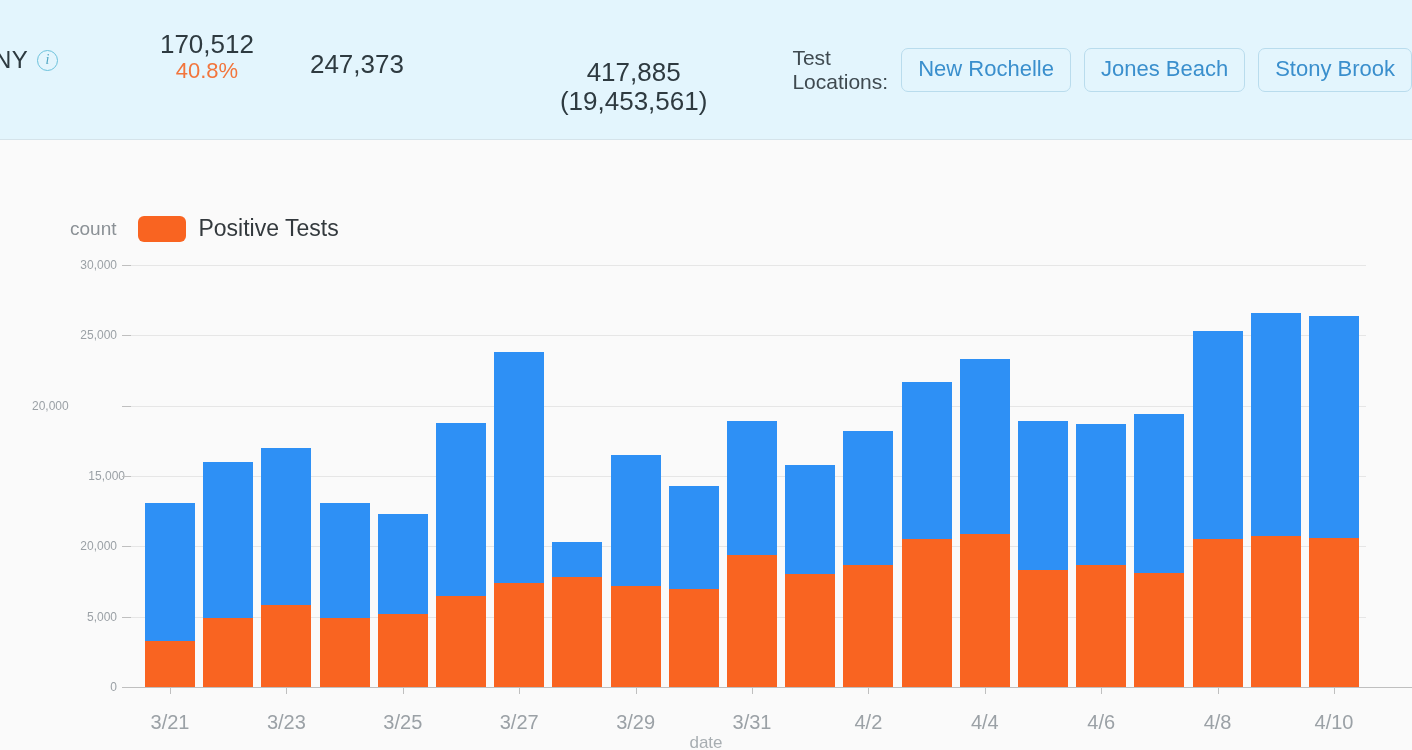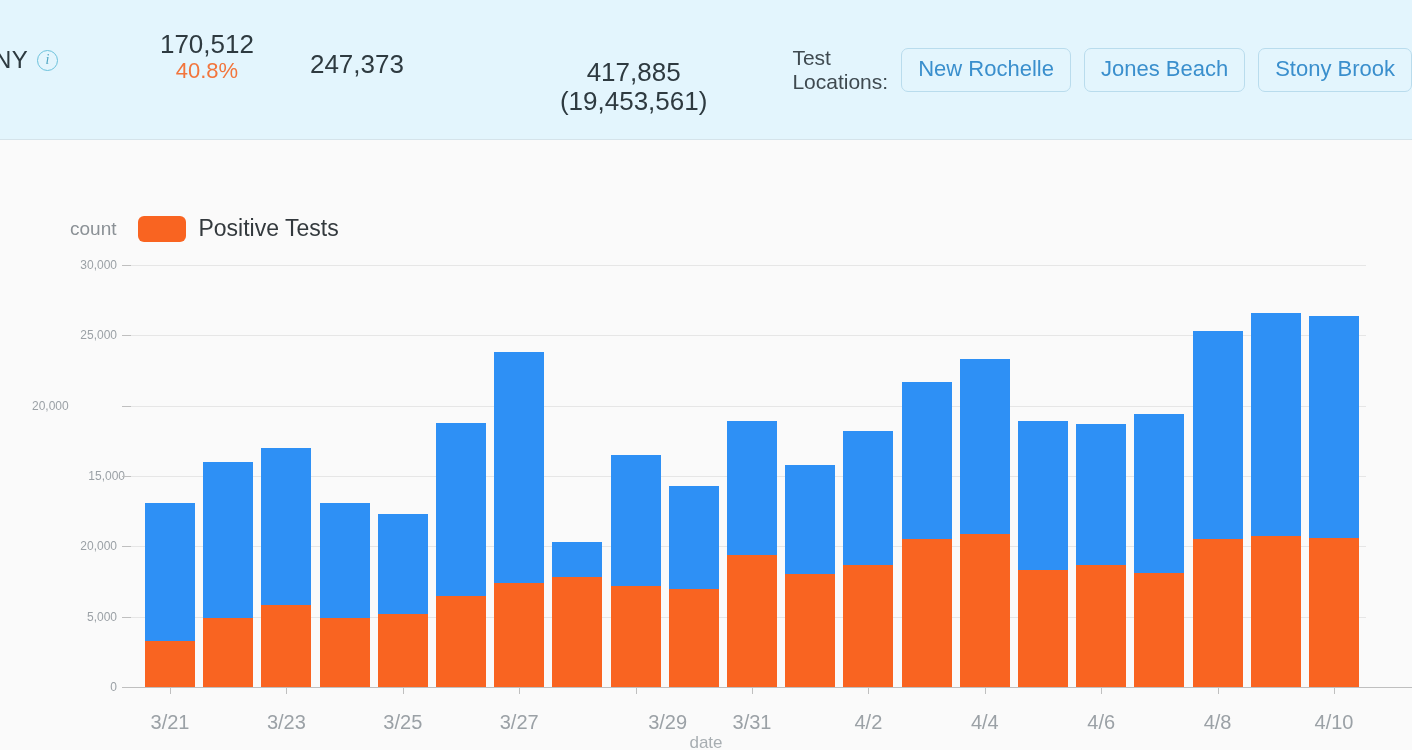--- a/index.html
+++ b/index.html
@@ -284,21 +284,21 @@
     <div id="xticks">
         <div class="xtick" style="left: 170px;"></div>
         <div class="xtick-label" style="left: 170px;">3/21</div>
         <div class="xtick" style="left: 286.4px;"></div>
         <div class="xtick-label" style="left: 286.4px;">3/23</div>
         <div class="xtick" style="left: 402.8px;"></div>
         <div class="xtick-label" style="left: 402.8px;">3/25</div>
         <div class="xtick" style="left: 519.2px;"></div>
         <div class="xtick-label" style="left: 519.2px;">3/27</div>
         <div class="xtick" style="left: 635.6px;"></div>
-        <div class="xtick-label" style="left: 635.6px; margin-left: 32px;">3/29</div>
+        <div class="xtick-label" style="left: 635.6px;">3/29</div>
         <div class="xtick" style="left: 752px;"></div>
         <div class="xtick-label" style="left: 752px;">3/31</div>
         <div class="xtick" style="left: 868.4px;"></div>
         <div class="xtick-label" style="left: 868.4px;">4/2</div>
         <div class="xtick" style="left: 984.8px;"></div>
         <div class="xtick-label" style="left: 984.8px;">4/4</div>
         <div class="xtick" style="left: 1101.2px;"></div>
         <div class="xtick-label" style="left: 1101.2px;">4/6</div>
         <div class="xtick" style="left: 1217.6px;"></div>
         <div class="xtick-label" style="left: 1217.6px;">4/8</div>

